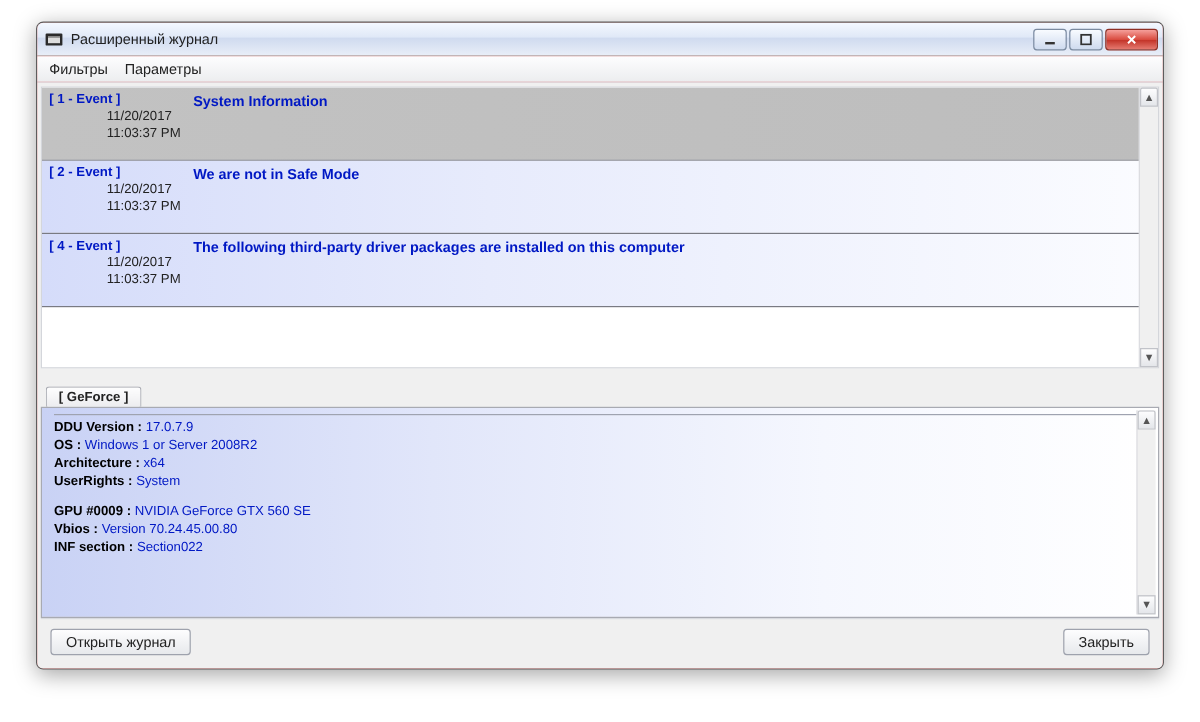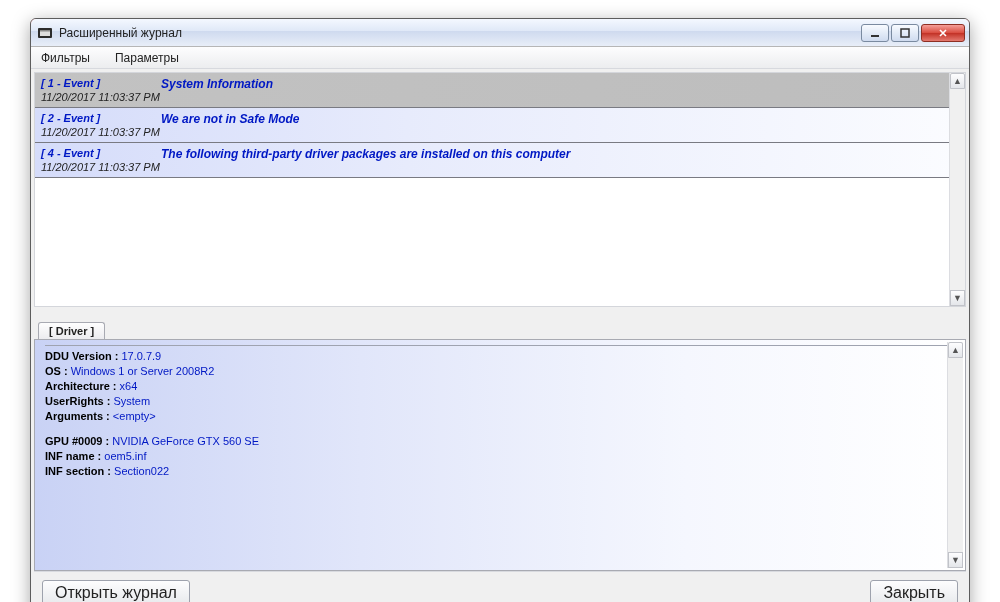--- a/index.html
+++ b/index.html
@@ -58,21 +58,21 @@
   }
   .win-btn svg { width:10px; height:10px; }
   
   .menubar {
     height:22px;
     background:linear-gradient(to bottom,#fdfdfe,#ecedef);
     border-bottom:1px solid #d7d9de;
     display:flex;
     align-items:center;
     padding:0 6px;
-    gap:17px;
+    gap:6px;
     font-size:12px;
     color:#222;
   }
   .menubar .menu-item { padding:2px 4px; }
   
   .client {
     background:#f0f0f0;
     padding:3px;
     flex:1;
     display:flex;
@@ -85,37 +85,36 @@
     height:235px;
     position:relative;
     display:flex;
     flex-direction:column;
   }
   .log-scroll { flex:1; overflow:hidden; }
   .log-row {
     display:flex;
     align-items:flex-start;
     border-bottom:1px solid #797a82;
-    padding:3px 6px 3px 6px;
-    font-style:italic;
+    padding:3px 6px 15px 6px;
   }
   .log-row.selected {
     background:linear-gradient(to right,#c2c2c2 0%,#bfbfbf 60%,#bdbdbd 100%);
   }
   .log-row.alt {
     background:linear-gradient(to right,#d5dcfa 0%,#e7ebfc 40%,#fbfcff 100%);
   }
   .log-left {
     width:120px;
     flex-shrink:0;
     font-size:11px;
     line-height:14px;
   }
   .log-left .ev-id { color:#0018c4; font-weight:bold; }
-  .log-left .ev-ts { color:#222; }
+  .log-left .ev-ts { color:#222;margin-left:48px; }
   .log-msg {
     flex:1;
     color:#0018c4;
     font-weight:600;
     font-size:12px;
     padding-top:1px;
   }
   .vscroll {
     position:absolute;
     right:0; top:0; bottom:0;
@@ -150,21 +149,21 @@
     font-size:11px;
     font-weight:bold;
     color:#222;
     margin-left:4px;
   }
   .values-pane {
     border:1px solid #a8aab2;
     background:linear-gradient(to right,#c9d2f5 0%,#e1e6fa 35%,#f5f7fe 70%,#ffffff 100%);
     padding:5px 10px 4px 10px;
     position:relative;
-    height:232px;
+    height:176px;
     font-size:11px;
     line-height:15px;
   }
   .values-inner {
     border-top:1px solid #9fa3b0;
     padding-top:3px;
   }
   .kv { white-space:nowrap; }
   .kv .key { font-weight:bold; color:#000; }
   .kv .val { color:#0018c4; }
@@ -175,21 +174,21 @@
     padding:8px;
     display:flex;
     align-items:center;
     background:#f0f0f0;
   }
   .btn {
     background:linear-gradient(to bottom,#fdfdfe,#e7e9ec);
     border:1px solid #9ea2ad;
     border-radius:3px;
     padding:3px 12px;
-    font-size:16px;
+    font-size:12px;
     color:#222;
     text-align:center;
   }
   .spacer-flex { flex:1; }
 </style>
 </head>
 <body>
 
 <div class="window">
 
@@ -256,36 +255,35 @@
         </div>
 
       </div>
       <div class="vscroll">
         <div class="varrow top">▲</div>
         <div class="varrow bot">▼</div>
       </div>
     </div>
 
     <div class="values-tabstrip">
-      <div class="values-tab">[ Driver ]</div>
+      <div class="values-tab">[ GeForce ]</div>
     </div>
 
     <div class="values-pane">
       <div class="values-inner">
 
         <div class="kv"><span class="key">DDU Version :</span><span class="val"> 17.0.7.9</span></div>
         <div class="kv"><span class="key">OS :</span><span class="val"> Windows 1 or Server 2008R2</span></div>
         <div class="kv"><span class="key">Architecture :</span><span class="val"> x64</span></div>
         <div class="kv"><span class="key">UserRights :</span><span class="val"> System</span></div>
-        <div class="kv"><span class="key">Arguments :</span><span class="val"> &lt;empty&gt;</span></div>
 
         <div style="height:10px"></div>
 
         <div class="kv"><span class="key">GPU #0009 :</span><span class="val"> NVIDIA GeForce GTX 560 SE</span></div>
-        <div class="kv"><span class="key">INF name :</span><span class="val"> oem5.inf</span></div>
+        <div class="kv"><span class="key">Vbios :</span><span class="val"> Version 70.24.45.00.80</span></div>
         <div class="kv"><span class="key">INF section :</span><span class="val"> Section022</span></div>
 
       </div>
       <div class="vscroll">
         <div class="varrow top">▲</div>
         <div class="varrow bot">▼</div>
       </div>
     </div>
 
     <div class="button-bar">

